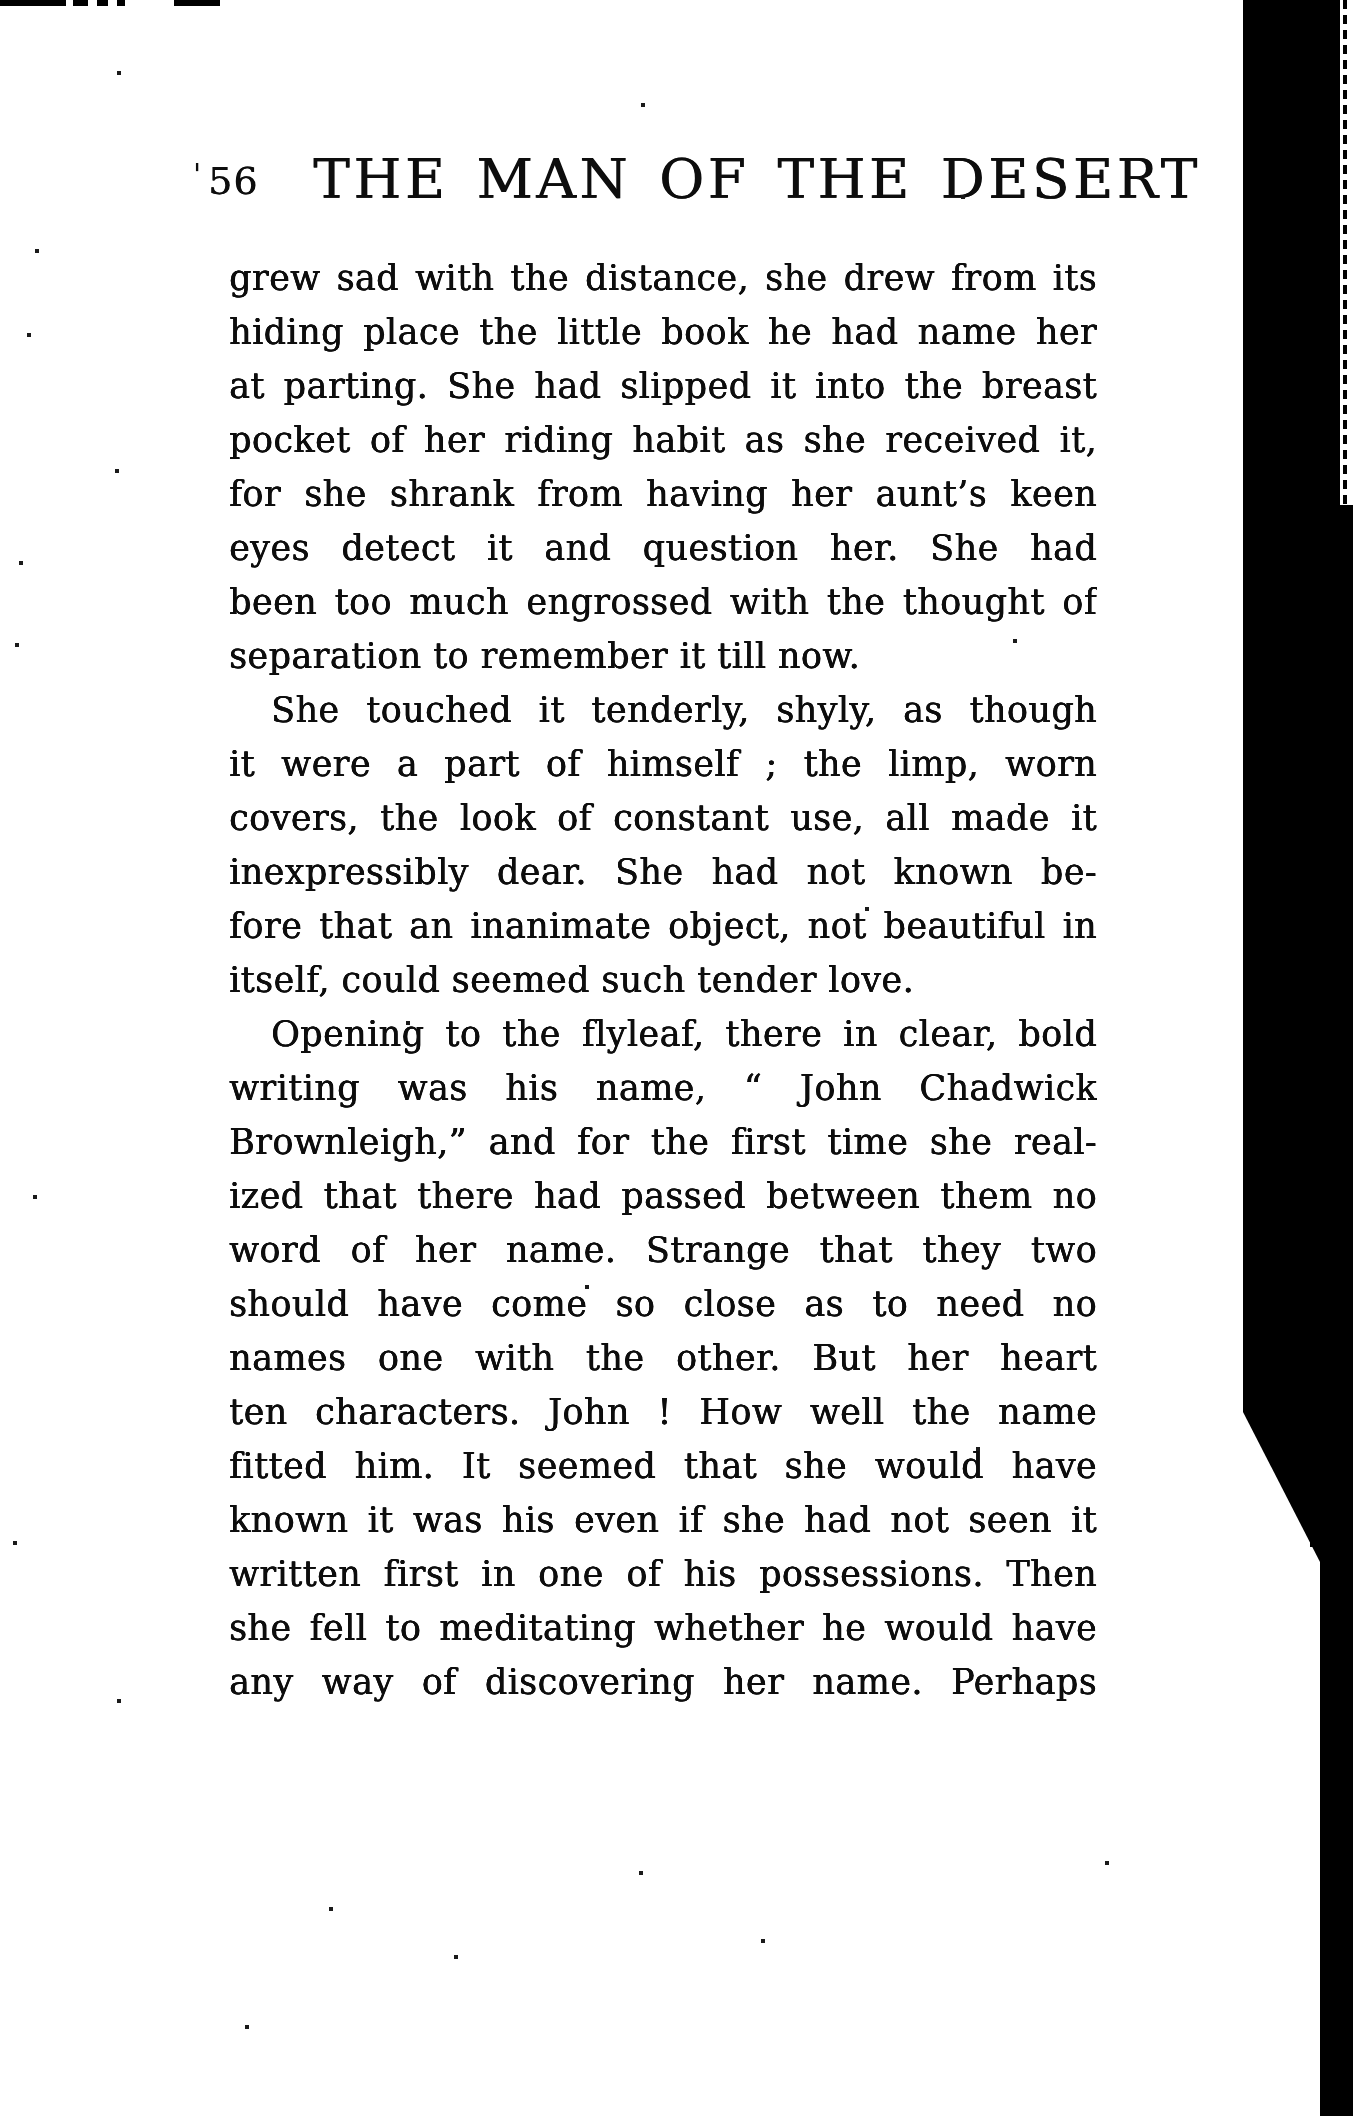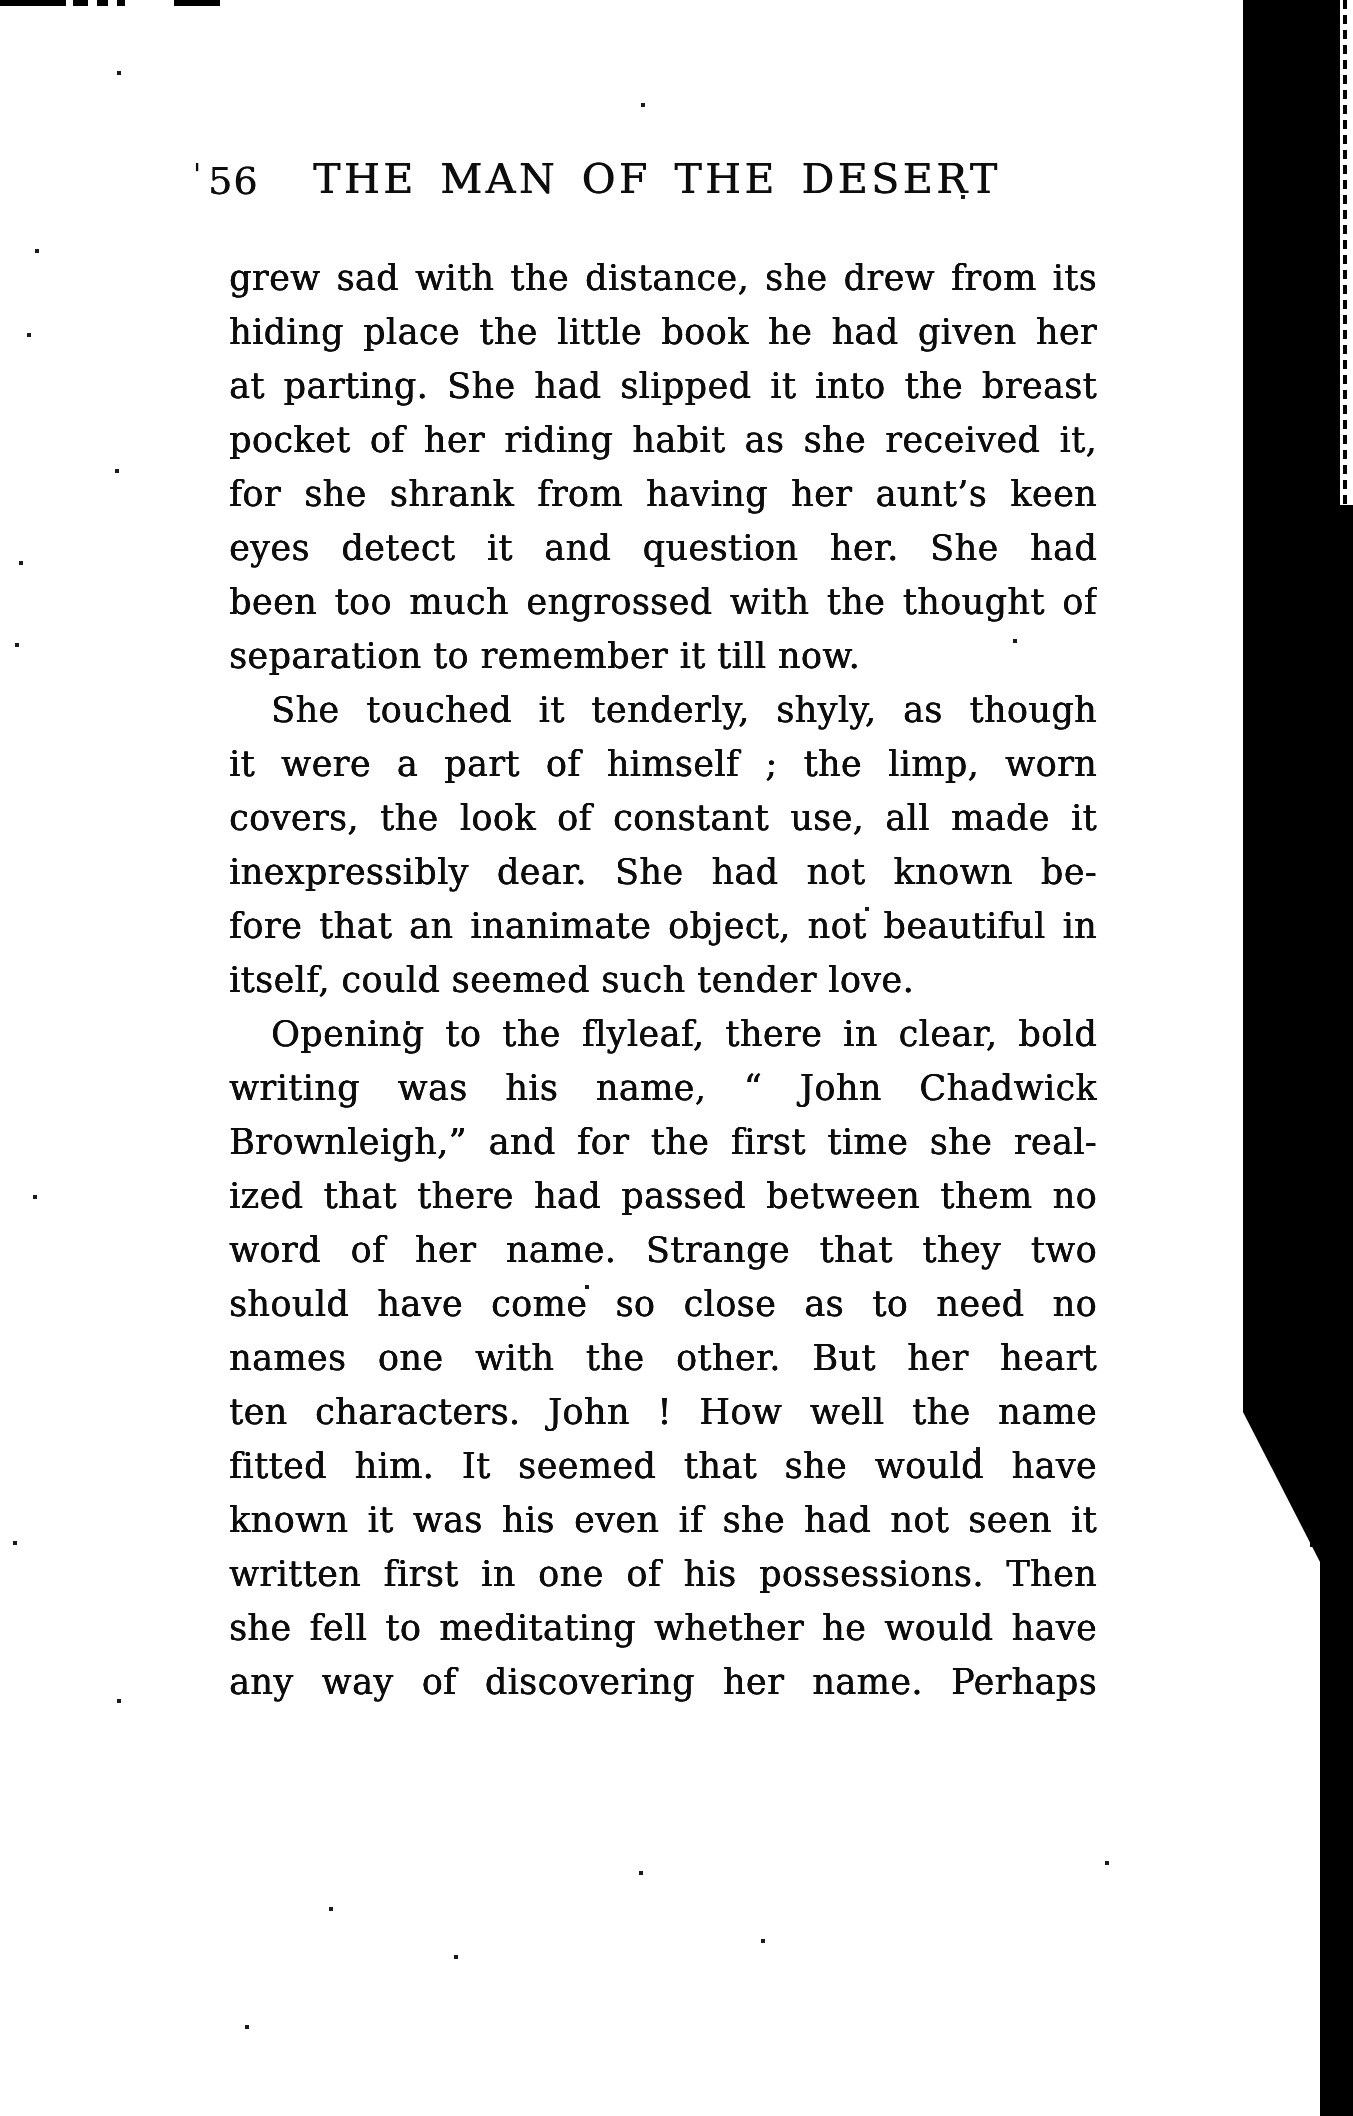--- a/index.html
+++ b/index.html
@@ -32,21 +32,21 @@
     font-size:30px;line-height:30px;
   }
   .page-number{
     position:absolute;left:208px;top:160px;
     font-size:38px;line-height:42px;
     letter-spacing:1px;
     text-shadow:.5px 0 0 currentColor;
   }
   .page-title{
     position:absolute;left:313px;top:156px;
-    font-size:41px;line-height:46px;
+    font-size:55px;line-height:46px;
     letter-spacing:3.5px;word-spacing:7px;
     white-space:nowrap;
     text-shadow:.6px 0 0 currentColor;
     text-align:right;
   }
   
   .text-block{
     position:absolute;left:197px;top:251px;width:900px;
     font-size:35px;
     letter-spacing:.4px;
@@ -118,21 +118,21 @@
 <div id="page">
 
   <div class="top-scan-line"></div>
 
   <span class="page-tick">'</span>
   <span class="page-number">56</span>
   <span class="page-title">THE MAN OF THE DESERT</span>
 
   <div class="text-block">
       <div class="line jl">grew sad with the distance, she drew from its</div>
-      <div class="line jl">hiding place the little book he had given her</div>
+      <div class="line jl">hiding place the little book he had name her</div>
       <div class="line jl">at parting.  She had slipped it into the breast</div>
       <div class="line jl">pocket of her riding habit as she received it,</div>
       <div class="line jl">for she shrank from having her aunt’s keen</div>
       <div class="line jl">eyes detect it and question her.  She had</div>
       <div class="line jl">been too much engrossed with the thought of</div>
       <div class="line">separation to remember it till now.</div>
       <div class="line jl ind">She touched it tenderly, shyly, as though</div>
       <div class="line jl">it were a part of himself ; the limp, worn</div>
       <div class="line jl">covers, the look of constant use, all made it</div>
       <div class="line jl">inexpressibly dear.  She had not known be-</div>

